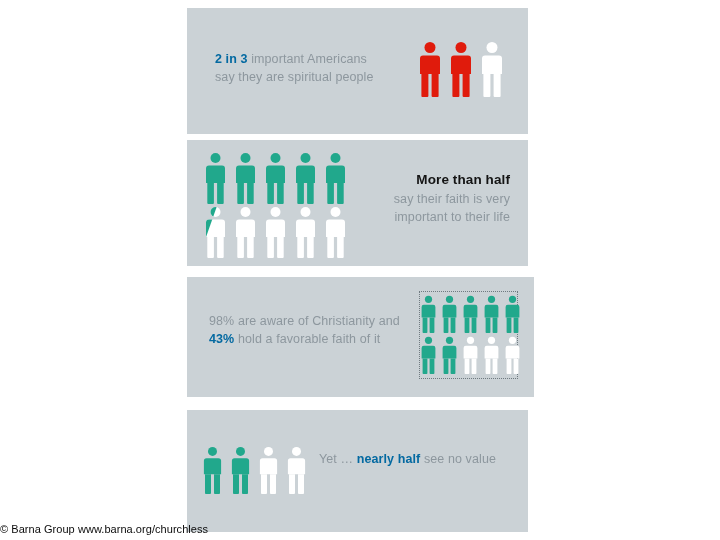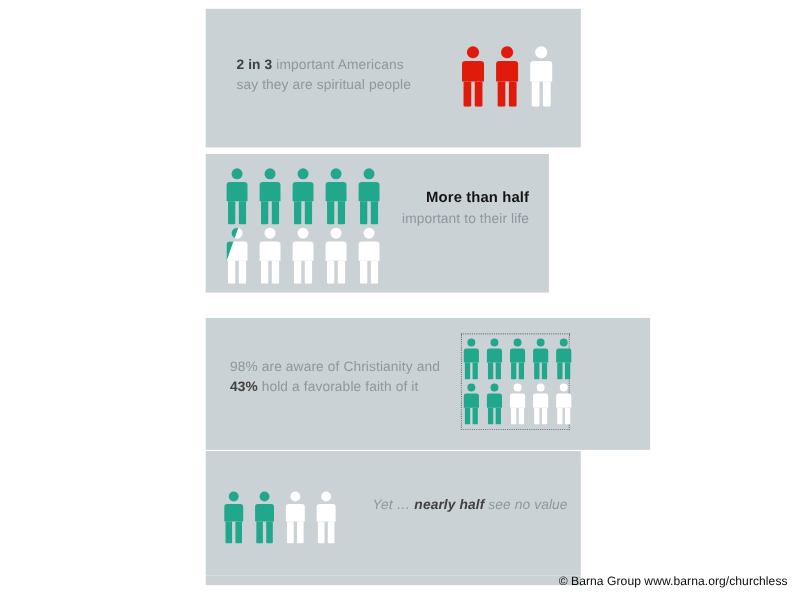--- a/index.html
+++ b/index.html
@@ -26,43 +26,43 @@
 
   
   .panel {
     position: absolute;
     background: #cbd2d6;
     box-sizing: border-box;
     display: flex;
     align-items: center;
   }
   .panel.p1 { left: 187px; top: 8px;   width: 341px; height: 126px; }
-  .panel.p2 { left: 187px; top: 140px; width: 312px; height: 126px; }
-  .panel.p3 { left: 187px; top: 289px; width: 404px; height: 120px; }
+  .panel.p2 { left: 187px; top: 140px; width: 341px; height: 126px; }
+  .panel.p3 { left: 187px; top: 277px; width: 347px; height: 120px; }
   .panel.p4 { left: 187px; top: 410px; width: 341px; height: 113px; }
 
   
   .copy {
     position: absolute;
     color: #8d979e;
     font-size: 12.5px;
     line-height: 18px;
     letter-spacing: 0.1px;
     white-space: nowrap;
   }
   .copy .hl {
-    color: #404040;
+    color: #0369a1;
     font-weight: bold;
   }
   .copy .line { display: block; }
 
   .copy-p1 { left: 28px; top: 42px;  text-align: left; }
   .copy-p2 { right: 18px; top: 30px; text-align: right; }
   .copy-p3 { left: 22px; top: 35px;  text-align: left; }
-  .copy-p4 { right: 12px; top: 40px; text-align: center; font-style: italic; }
+  .copy-p4 { right: 32px; top: 40px; text-align: center; }
 
   .copy-p2 .headline {
     display: block;
     color: #141414;
     font-weight: bold;
     font-size: 13.5px;
     line-height: 20px;
   }
 
   
@@ -98,21 +98,20 @@
     height: 88px;
     border: 1px dotted #6f7a80;
     box-sizing: border-box;
   }
 
   
   .credit {
     position: absolute;
     left: 0; top: 523px;
     width: 716px;
-    text-align: right;
     font-size: 11px;
     color: #0b0b0b;
     letter-spacing: 0.05px;
   }
 
   .bottom-strip {
     position: absolute;
     left: 187px;
     top: 523px;
     width: 341px;
@@ -258,20 +257,21 @@
             <path d="M4 13.5h13a3 3 0 0 1 3 3V31H1V16.5a3 3 0 0 1 3-3z" fill="#ffffff"></path>
             <path d="M2.3 31h6.6v20a1 1 0 0 1-1 1H3.3a1 1 0 0 1-1-1z" fill="#ffffff"></path>
             <path d="M12.1 31h6.6v20a1 1 0 0 1-1 1h-4.6a1 1 0 0 1-1-1z" fill="#ffffff"></path>
           </svg>
         </span>
       </div>
     </div>
 
     <div class="copy copy-p2">
       <span class="headline">More than half</span>
+      <span class="line">say their faith is very</span>
       <span class="line">important to their life</span>
     </div>
   </div>
 
   <div class="panel p3">
 
     <div class="copy copy-p3">
       <span class="line"><span>98% </span><span>are aware of Christianity and</span></span>
       <span class="line"><span class="hl">43%</span><span> hold a favorable faith of it</span></span>
     </div>

